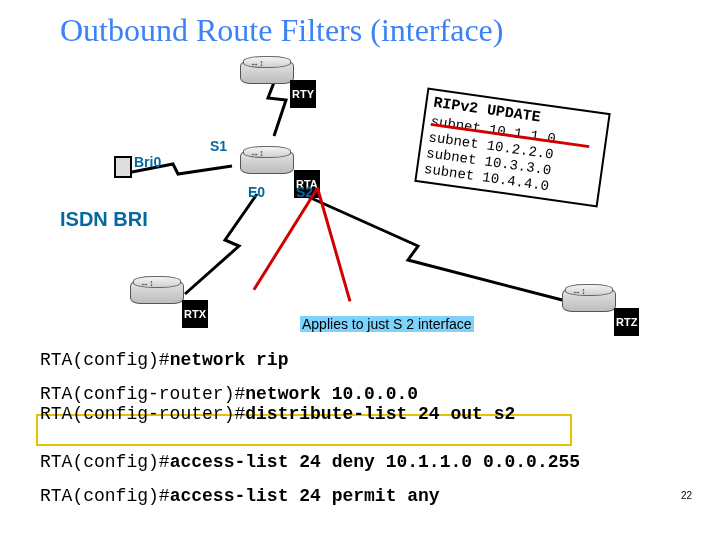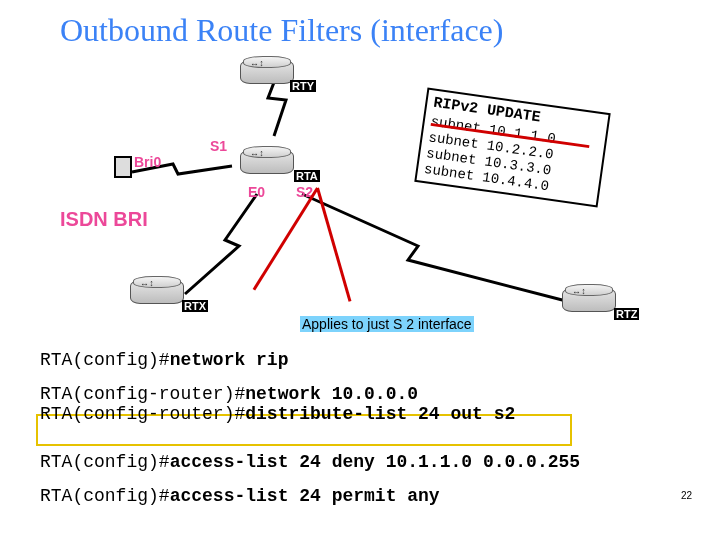--- a/index.html
+++ b/index.html
@@ -55,28 +55,28 @@
     color: #333;
     letter-spacing: -1px;
   }
   .rlabel {
     position: absolute;
     color: #fff;
     font-family: Arial, sans-serif;
     font-size: 11px;
     font-weight: bold;
     background: #000;
-    padding: 0 2px;
+    padding: 8px 2px;
   }
   .plainlabel {
     position: absolute;
     font-family: Arial, sans-serif;
     font-weight: bold;
     font-size: 14px;
-    color: #ec4899;
+    color: #0369a1;
   }
   .lightning {
     position: absolute;
     stroke: #000;
     fill: none;
     stroke-width: 3;
   }
   .update-box {
     position: absolute;
     top: 40px;

